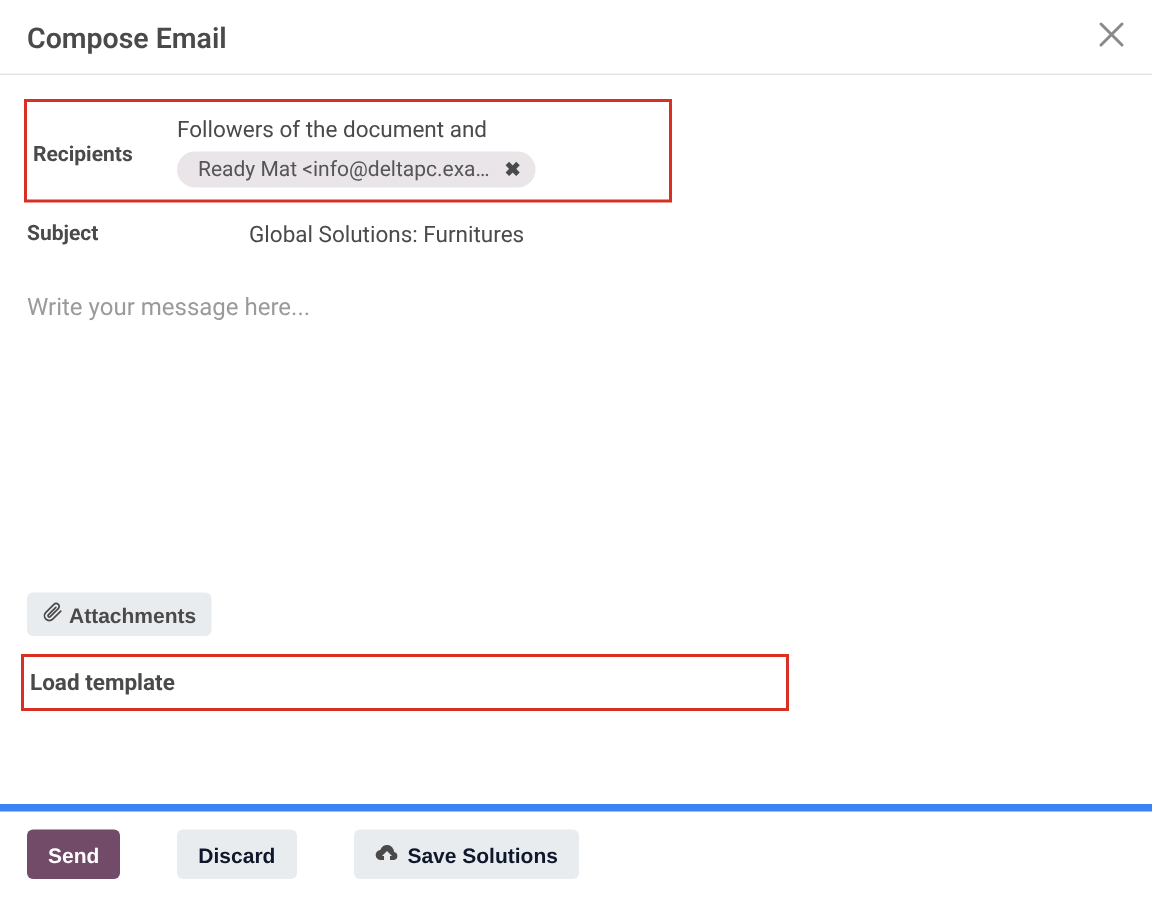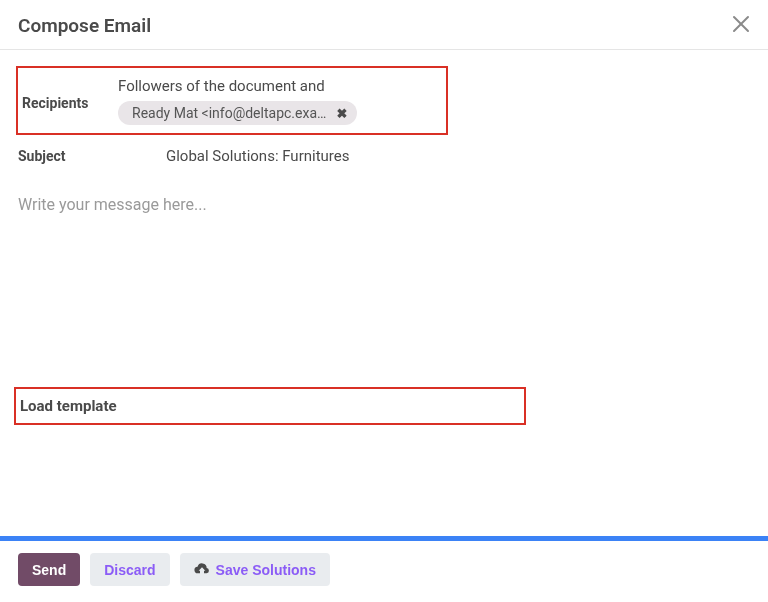--- a/index.html
+++ b/index.html
@@ -160,21 +160,22 @@
     display: inline-flex;
     align-items: center;
     gap: 6px;
   }
   .btn-primary {
     background: #714B67;
     color: #fff;
   }
   .btn-secondary {
     background: #e9ecef;
-    color: #8b5cf6;
+    color: #0f172a;
+    margin-left: 28px;
   }
 </style>
 </head>
 <body>
 
 <div class="window">
 
   <div class="header">
     <div class="title">Compose Email</div>
     <div class="close-x">
@@ -202,20 +203,28 @@
       </div>
     </div>
 
     <div class="row subject-row">
       <div class="field-label">Subject</div>
       <div class="subject-value">Global Solutions: Furnitures</div>
     </div>
 
     <div class="message-area">Write your message here...</div>
 
+    <button class="attach-btn">
+      <span class="paperclip">
+        <svg width="14" height="14" viewBox="0 0 24 24" fill="none" stroke="#4a4a4a" stroke-width="2" stroke-linecap="round" stroke-linejoin="round">
+          <path d="M21.44 11.05l-9.19 9.19a5.5 5.5 0 0 1-7.78-7.78l9.19-9.19a3.5 3.5 0 1 1 4.95 4.95L9.41 17.41a1.5 1.5 0 0 1-2.12-2.12l8.49-8.49"></path>
+        </svg>
+      </span>
+      <span>Attachments</span>
+    </button>
 
     <div class="load-template-box">
       <span>Load template</span>
     </div>
 
   </div>
 
   <div class="footer">
     <button class="btn btn-primary">
       <span>Send</span>

